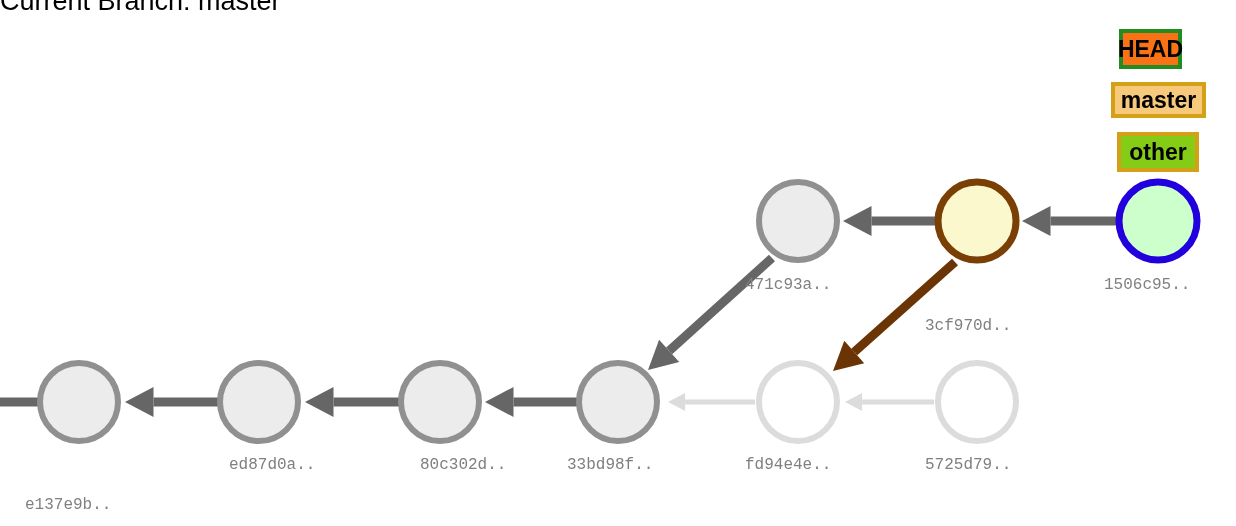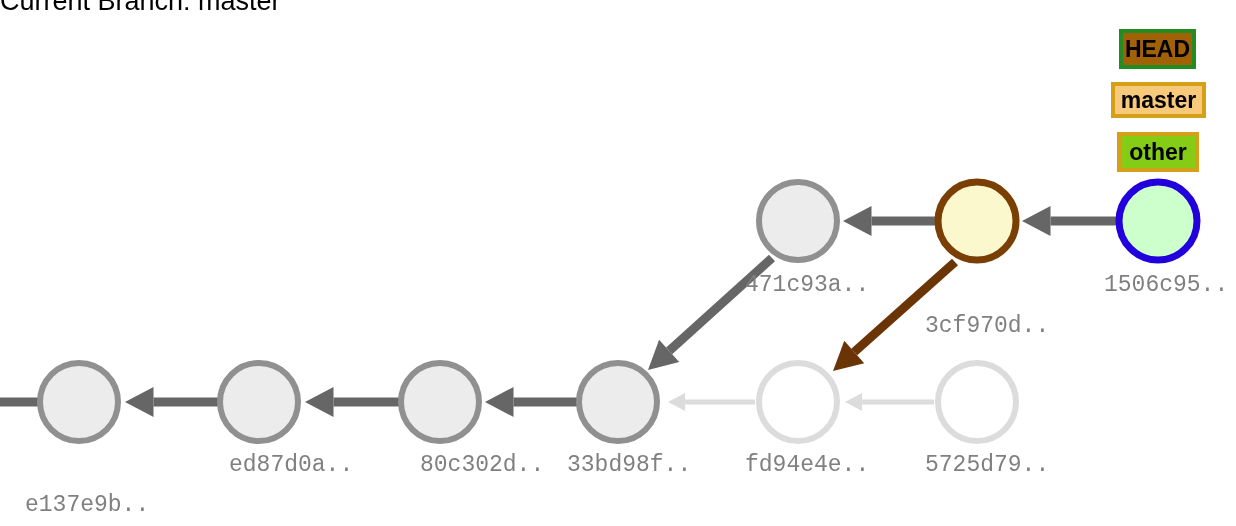--- a/index.html
+++ b/index.html
@@ -50,21 +50,21 @@
   #graph {
     position: absolute;
     left: 0;
     top: 0;
     width: 1236px;
     height: 526px;
   }
   .sha-label {
     position: absolute;
     font-family: "Liberation Mono", monospace;
-    font-size: 23px;
+    font-size: 16px;
     line-height: 26px;
     color: #808080;
     white-space: nowrap;
     letter-spacing: 0px;
   }
 </style>
 </head>
 <body>
 
 <div id="stage">
@@ -120,21 +120,21 @@
         <circle cx="618" cy="402" r="39" fill="#ececec" stroke="#909090" stroke-width="6"></circle>
         <circle cx="798" cy="402" r="39" fill="#ffffff" stroke="#dcdcdc" stroke-width="6"></circle>
         <circle cx="977" cy="402" r="39" fill="#ffffff" stroke="#dcdcdc" stroke-width="6"></circle>
         <circle cx="440" cy="402" r="39" fill="#ececec" stroke="#909090" stroke-width="6"></circle>
         <circle cx="259" cy="402" r="39" fill="#ececec" stroke="#909090" stroke-width="6"></circle>
         <circle cx="79" cy="402" r="39" fill="#ececec" stroke="#909090" stroke-width="6"></circle>
       </g>
   </svg>
 
   <div id="ref-layer">
-      <div class="ref-label" style="left: 1119px; top: 29px; width: 77px; height: 40px; background: #a16207; border-color: rgb(34, 139, 34);">HEAD</div>
+      <div class="ref-label" style="left: 1119px; top: 29px; width: 63px; height: 40px; background: #f97316; border-color: rgb(34, 139, 34);">HEAD</div>
       <div class="ref-label" style="left: 1111px; top: 82px; width: 95px; height: 36px; background: rgb(247, 201, 122); border-color: rgb(212, 160, 23);">master</div>
       <div class="ref-label" style="left: 1117px; top: 132px; width: 82px; height: 40px; background: #84cc16; border-color: rgb(212, 160, 23);">other</div>
     </div>
   <div id="sha-layer">
       <div class="sha-label" style="left: 1104px; top: 272px;">1506c95..</div>
       <div class="sha-label" style="left: 925px; top: 280px; margin-top: 33px;">3cf970d..</div>
       <div class="sha-label" style="left: 745px; top: 272px;">471c93a..</div>
       <div class="sha-label" style="left: 567px; top: 452px;">33bd98f..</div>
       <div class="sha-label" style="left: 745px; top: 452px;">fd94e4e..</div>
       <div class="sha-label" style="left: 925px; top: 452px;">5725d79..</div>

